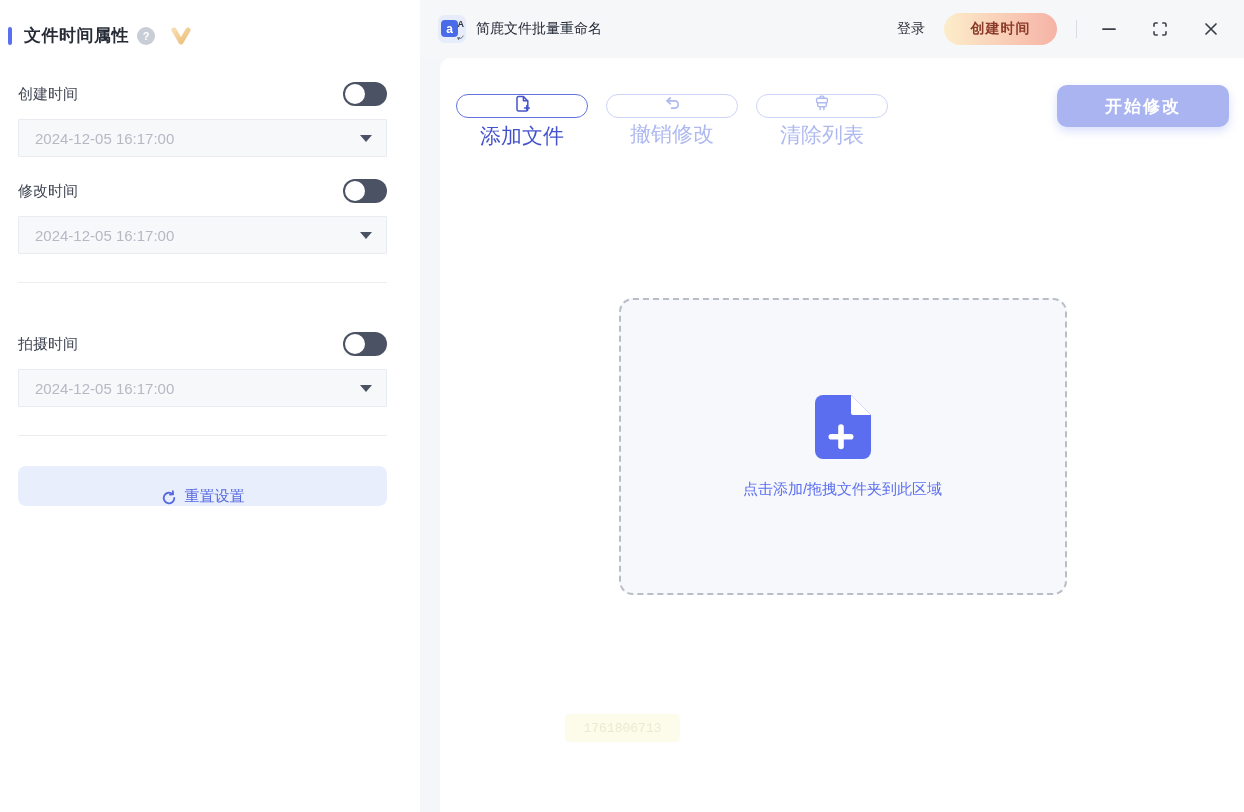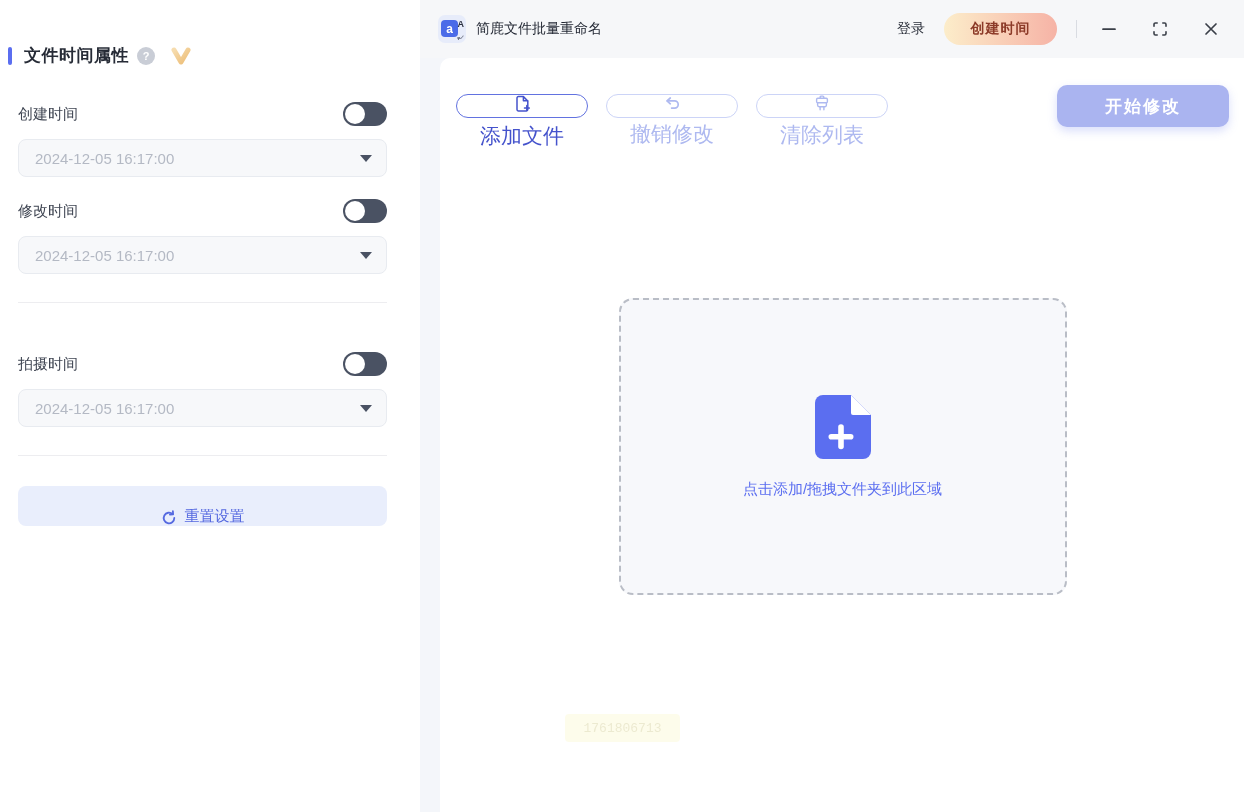--- a/index.html
+++ b/index.html
@@ -5,35 +5,35 @@
   * { margin:0; padding:0; box-sizing:border-box; }
   html,body { width:1244px; height:812px; }
   body {
     font-family:"Liberation Sans","DejaVu Sans",sans-serif;
     color:#2a2f3a; background:#fff; overflow:hidden;
   }
   .app { display:flex; width:1244px; height:812px; }
 
   
   .sidebar { width:420px; height:812px; background:#fff; padding:0 33px 0 18px; flex:none; }
-  .side-header { display:flex; align-items:center; margin-top:44px;text-align:right; }
+  .side-header { display:flex; align-items:center; margin-top:24px;text-align:right; }
   .accent-bar { width:4px; height:18px; background:#5b6ef0; border-radius:2px; margin-right:12px; margin-left:-10px; }
   .side-title { font-size:17px; font-weight:700; color:#262b36; letter-spacing:.5px; }
   .help-badge { width:18px; height:18px; border-radius:50%; background:#c9cdd6; color:#fff;
     font-size:11px; font-weight:700; display:inline-flex; align-items:center; justify-content:center;
     margin-left:8px; cursor:pointer; }
   .vip-badge { margin-left:16px; display:inline-flex; }
 
   .field-row { display:flex; align-items:center; justify-content:space-between; margin-top:35px; height:24px; }
   .field-row.second { margin-top:22px; }
   .field-label { font-size:15px; color:#3f4552; }
   .toggle { width:44px; height:24px; border-radius:12px; background:#4a5263; border:none; position:relative; cursor:pointer; flex:none; }
   .toggle .knob { position:absolute; left:2px; top:2px; width:20px; height:20px; border-radius:50%; background:#fff; }
 
-  .date-input { margin-top:13px; height:38px; background:#f7f8fa; border:1px solid #e8ebf0; border-radius:8px;
+  .date-input { margin-top:13px; height:38px; background:#f7f8fa; border:1px solid #e8ebf0; border-radius:1px;
     display:flex; align-items:center; justify-content:space-between; padding:0 14px 0 16px; cursor:pointer; }
   .date-value { font-size:15px; color:#b4b9c4; }
   .caret { width:0; height:0; border-left:6px solid transparent; border-right:6px solid transparent; border-top:7px solid #4a5263; }
 
   .divider { border:none; border-top:1px solid #ededf0; margin-top:28px; }
   .gap-lg { margin-top:49px; }
 
   .reset-btn { margin-top:30px; width:100%; height:40px; background:#e9eefc; border:none; border-radius:8px;
     color:#5569e0; font-size:15px; display:flex; align-items:flex-end; justify-content:center; gap:8px;
     cursor:pointer; font-family:inherit; }

